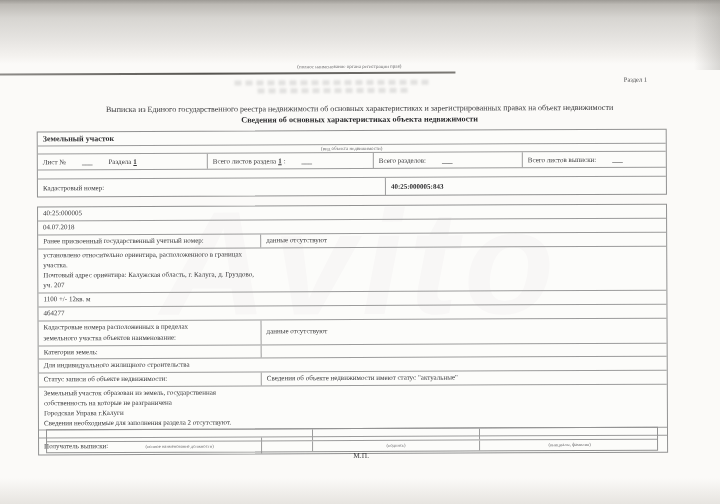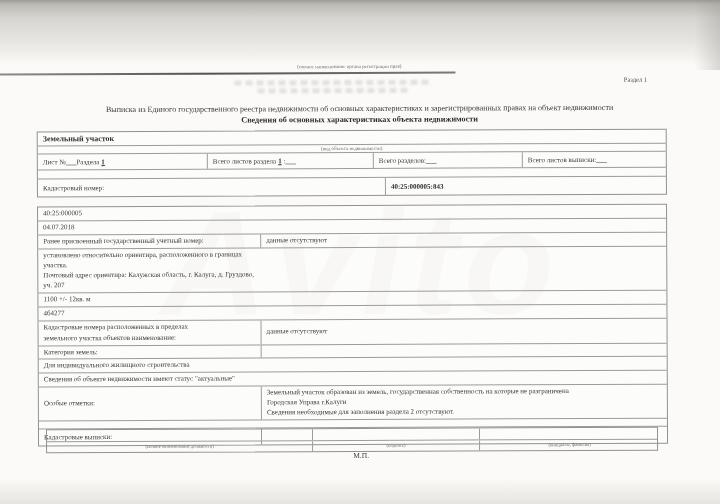--- a/index.html
+++ b/index.html
@@ -72,21 +72,21 @@
   .cell { padding:1px 5px; border-right:1px solid #9c9c9c; display:flex; align-items:center; }
   .cell:last-child { border-right:none; }
   .kind-row { min-height:14px; grid-template-columns:1fr; font-weight:bold; font-size:8px; color:#2e2e30; }
   .caption-row { min-height:8px; grid-template-columns:1fr; }
   .caption-row .cell { justify-content:center; padding:0; font-size:5px; color:#6d6d6f; font-weight:normal; }
   .sheets-row { min-height:16px; grid-template-columns:170px 166px 149px 145px; }
   .spacer-row { min-height:9px; grid-template-columns:1fr; }
   .kad-row { min-height:17px; grid-template-columns:348px 282px; }
   .bold { font-weight:bold; color:#2c2c2e; }
   .num { font-weight:bold; text-decoration:underline; margin:0 2px; }
-  .blank { letter-spacing:0; margin-left:0; }
+  .blank { letter-spacing:0; margin-left:16px; }
   .box2 { top:205px; }
   .attr-row { grid-template-columns:223px 407px; }
   .pre { white-space:pre-line; line-height:1.45; }
   .attr-row .cell { align-items:center; }
   .mh14 { min-height:14px; } .mh13 { min-height:13px; }
   .mh24 { min-height:24px; } .mh25 { min-height:25px; }
   .mh34 { min-height:34px; } .mh16 { min-height:16px; } .mh8 { min-height:8px; }
   
   .sig { position:absolute; top:428px; left:45px; width:612px; border:1px solid #929292; }
   .sig-row { display:grid; grid-template-columns:266px 167px 179px; }
@@ -186,33 +186,33 @@
       <div class="cell pre">данные отсутствуют</div>
     </div>
     <div class="row attr-row mh13">
       <div class="cell pre">Категория земель:</div>
       <div class="cell pre"></div>
     </div>
     <div class="row attr-row mh14">
       <div class="cell pre">Для индивидуального жилищного строительства</div>
     </div>
     <div class="row attr-row mh14">
+      <div class="cell pre">Статус записи об объекте недвижимости:</div>
       <div class="cell pre">Сведения об объекте недвижимости имеют статус "актуальные"</div>
     </div>
     <div class="row attr-row mh34">
-      <div class="cell pre">Особые отметки:</div>
       <div class="cell pre">Земельный участок образован из земель, государственная собственность на которые не разграничена
 Городская Управа г.Калуги
 Сведения необходимые для заполнения раздела 2 отсутствуют.</div>
     </div>
     <div class="row spacer-row mh8">
       <div class="cell"></div>
     </div>
     <div class="row attr-row mh16">
-      <div class="cell pre">Кадастровые выписки:</div>
+      <div class="cell pre">Получатель выписки:</div>
       <div class="cell pre"></div>
     </div>
   </div>
 
   <div class="sig">
     <div class="sig-row blank-r">
       <div class="sig-cell"></div>
       <div class="sig-cell"></div>
       <div class="sig-cell"></div>
     </div>

